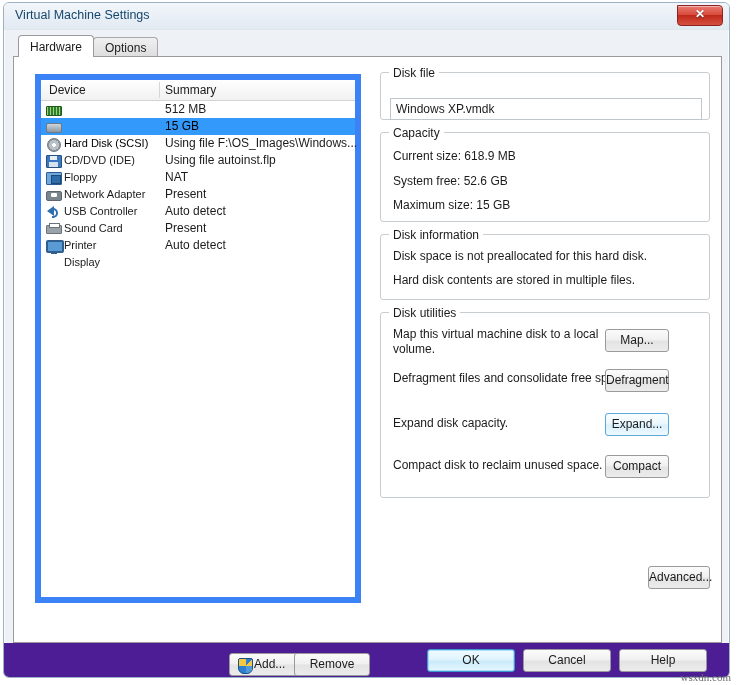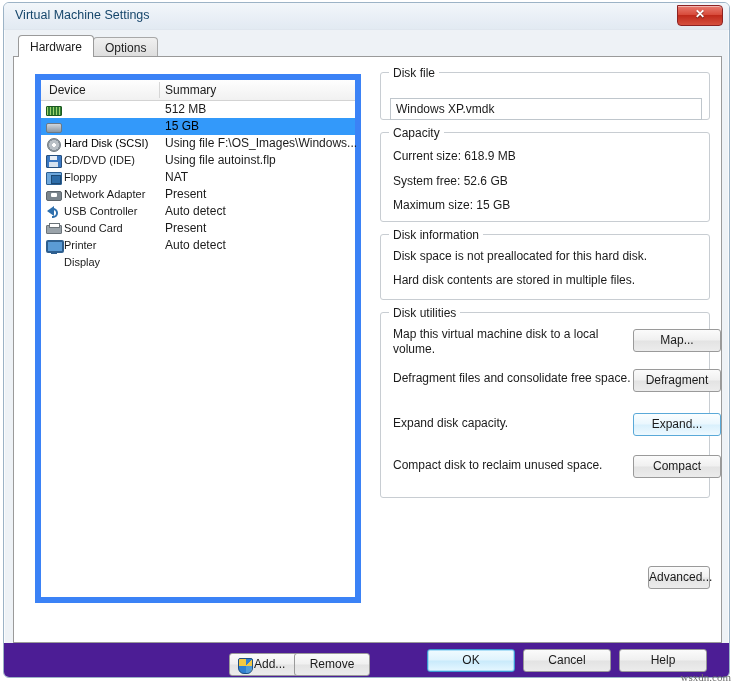--- a/index.html
+++ b/index.html
@@ -277,21 +277,21 @@
     font-size: 12px;
     white-space: nowrap;
   }
   .util-row-text {
     position: absolute;
     left: 12px;
     width: 250px;
     font-size: 12px;
     line-height: 15px;
   }
-  .util-btn { width: 88px; height: 23px; line-height: 21px; left: 252px; }
+  .util-btn { width: 64px; height: 23px; line-height: 21px; left: 224px; }
 
   #btn-advanced { left: 634px; top: 509px; width: 62px; height: 23px; line-height: 21px; }
 
   
   #bottombar {
     position: absolute;
     left: 0; bottom: 0; right: 0; height: 34px;
     background: #4c1d95;
     border-radius: 0 0 5px 5px;
   }

